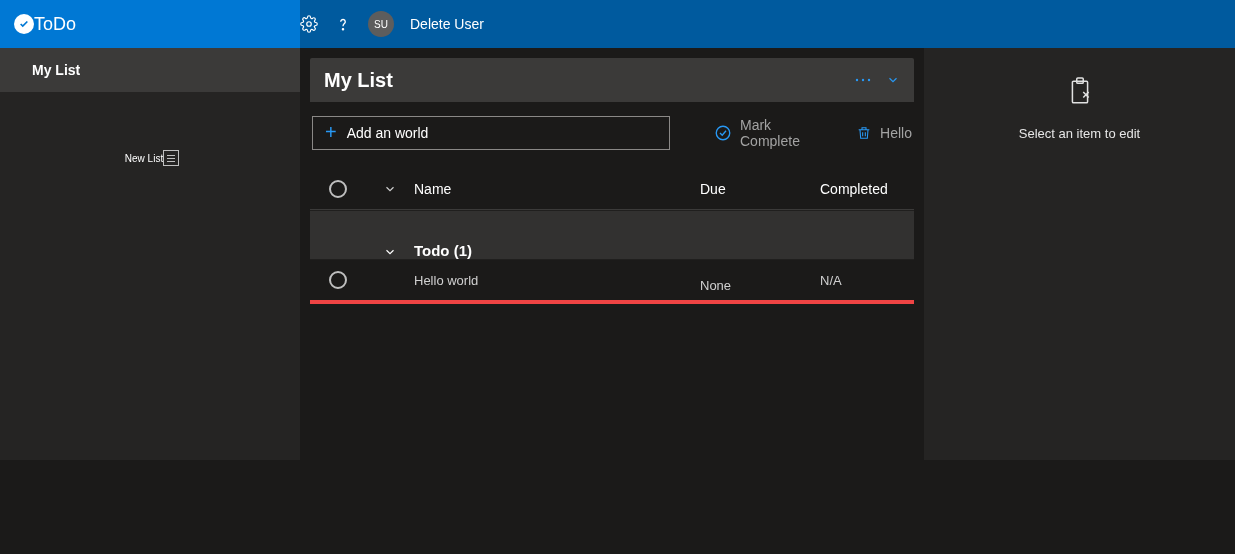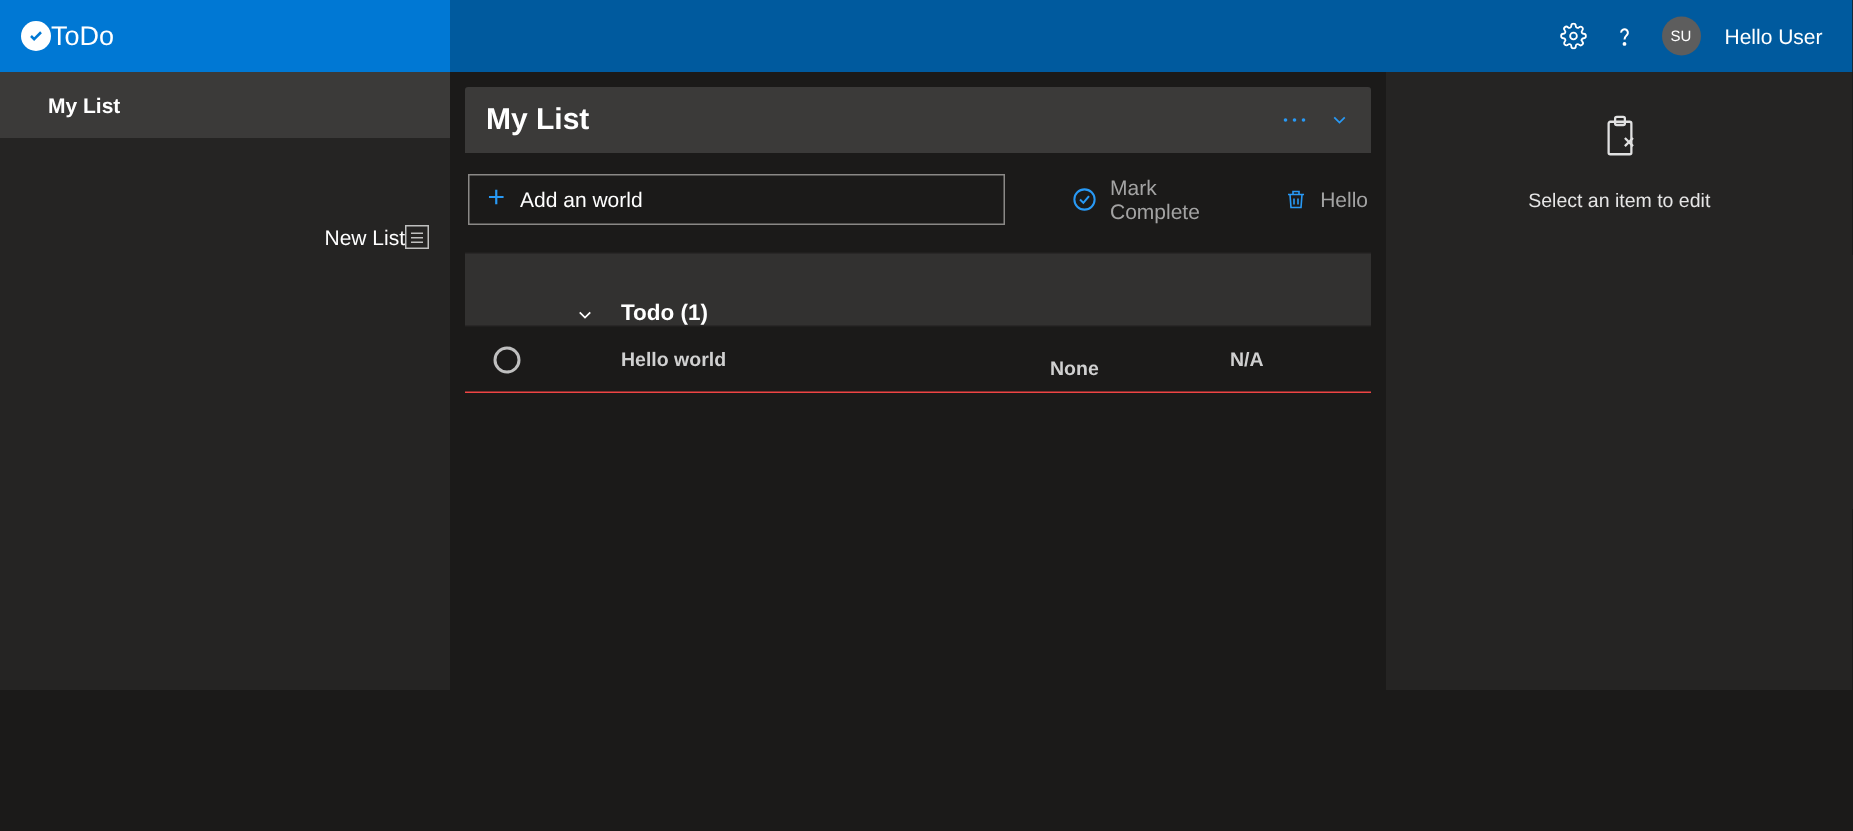--- a/index.html
+++ b/index.html
@@ -1,46 +1,46 @@
 <!DOCTYPE html>
 <html><head>
   <meta charset="utf-8">
   <style>
     * { margin:0; padding:0; box-sizing:border-box; font-family:"Segoe UI",Arial,sans-serif; }
     body { width:1235px; height:554px; background:#1b1a19; color:#fff; overflow:hidden; }
     .topbar { height:48px; background:#005a9e; display:flex; align-items:center; }
     .app-brand { width:300px; height:48px; background:#0078d4; display:flex; align-items:center; padding:0 14px; font-size:18px; font-weight:500; }
     .app-brand .circle { width:20px; height:20px; border-radius:50%; background:#fff; display:flex; align-items:center; justify-content:center; color:#0078d4; font-size:12px; font-weight:bold; }
-    .topbar-right { flex:1; display:flex; justify-content:flex-end; align-items:center; gap:16px; padding-right:20px; font-size:14px; }
+    .topbar-right { flex:1; display:flex; align-items:center; gap:16px; padding-right:36px; font-size:14px; }
     .icon-btn { cursor:pointer; display:flex; align-items:center; justify-content:center; }
     .avatar { width:26px; height:26px; border-radius:50%; background:#5d5d5d; font-size:10px; color:#fff; display:flex; align-items:center; justify-content:center; }
     .cbody { display:flex; height:412px; }
     .sidebar { width:300px; background:#252423; display:flex; flex-direction:column; }
     .side-sel { height:44px; background:#3b3a39; display:flex; align-items:center; padding:0 32px; font-size:14px; font-weight:600; }
     .side-gap { flex:0 0 44px; }
-    .newlist { height:44px; display:flex; align-items:center; justify-content:flex-end; padding:0 14px 0 18px; font-size:14px; cursor:pointer; }
+    .newlist { height:44px; display:flex; align-items:center; justify-content:center; padding:0 14px 0 18px; font-size:10px; cursor:pointer; }
     .newlist .box { width:16px; height:16px; border:1px solid #bfbfbf; position:relative; }
     .newlist .box:before,.newlist .box:after{content:"";position:absolute;background:#bfbfbf;}
     .newlist .box:before{left:3px;right:3px;top:4px;height:1px;box-shadow:0 3px 0 #bfbfbf,0 6px 0 #bfbfbf;}
     .main { flex:1; background:#1b1a19; display:flex; }
     .list-area { width:624px; display:flex; flex-direction:column; padding:10px; }
     .list-header { height:44px; background:#3b3a39; display:flex; align-items:center; padding:0 14px; font-size:20px; font-weight:600; border-radius:2px 2px 0 0; }
     .list-header .hactions { margin-left:auto; display:flex; gap:14px; color:#2899f5; align-items:center; }
     .action-row { display:flex; align-items:center; gap:22px; margin-top:14px; padding:0 2px; }
     .add-item { flex:0 0 358px; height:34px; border:1px solid #8a8886; background:transparent; display:flex; align-items:center; gap:10px; padding:0 12px; color:#fff; font-size:14px; cursor:pointer; }
     .add-item .plus { color:#2899f5; font-size:20px; font-weight:300; line-height:1; position:relative; top:-1px; }
     .act-link { display:flex; align-items:center; gap:8px; font-size:14px; color:#a3a3a3; cursor:pointer; }
     .act-link .ic { color:#2899f5; }
     .grid { margin-top:18px; }
     .ghead { height:42px; display:flex; align-items:center; font-size:14px; color:#fff; border-bottom:1px solid #3b3a39; }
     .ghead .c1{width:56px;display:flex;justify-content:center;} .ghead .c2{width:48px;display:flex;justify-content:center;}
     .ghead .c3{width:286px;} .ghead .c4{width:120px;} .ghead .c5{flex:1;}
     .grp { height:50px; background:#323130; display:flex; align-items:flex-end; border-bottom:1px solid #201f1e; border-top:1px solid #201f1e; }
     .grp .g1{width:56px;} .grp .g2{width:48px;display:flex;justify-content:center;} .grp .g3{font-weight:700;font-size:15px;}
-    .row { height:44px; display:flex; align-items:center; border-bottom:1px solid #ef4444; font-size:13px; color:#d0d0d0;font-weight:bold; }
+    .row { height:44px; display:flex; align-items:center; border-bottom:4px solid #ef4444; font-size:13px; color:#d0d0d0; }
     .row .r1{width:56px;display:flex;justify-content:center;} .row .r2{width:48px;}
     .row .r3{width:286px;} .row .r4{width:120px;margin-top:11px;} .row .r5{flex:1;}
     .ring{width:18px;height:18px;border:2px solid #bfbfbf;border-radius:50%;} 
     .details { flex:1; background:#252423; display:flex; flex-direction:column; align-items:center; padding-top:28px; }
     .details .clip { color:#e1e1e1; }
     .details .msg { font-size:13px; color:#e6e6e6; margin-top:18px; }
     svg{display:block;}
   </style>
 </head>
 <body>
@@ -61,21 +61,21 @@
           <path d="M19.4 15a1.7 1.7 0 0 0 .34 1.87l.06.06a2 2 0 1 1-2.83 2.83l-.06-.06a1.7 1.7 0 0 0-1.87-.34 1.7 1.7 0 0 0-1 1.56V21a2 2 0 0 1-4 0v-.09a1.7 1.7 0 0 0-1-1.56 1.7 1.7 0 0 0-1.87.34l-.06.06a2 2 0 1 1-2.83-2.83l.06-.06a1.7 1.7 0 0 0 .34-1.87 1.7 1.7 0 0 0-1.56-1H3a2 2 0 0 1 0-4h.09a1.7 1.7 0 0 0 1.56-1 1.7 1.7 0 0 0-.34-1.87l-.06-.06a2 2 0 1 1 2.83-2.83l.06.06a1.7 1.7 0 0 0 1.87.34 1.7 1.7 0 0 0 1-1.56V3a2 2 0 0 1 4 0v.09a1.7 1.7 0 0 0 1 1.56 1.7 1.7 0 0 0 1.87-.34l.06-.06a2 2 0 1 1 2.83 2.83l-.06.06a1.7 1.7 0 0 0-.34 1.87 1.7 1.7 0 0 0 1.56 1H21a2 2 0 0 1 0 4h-.09a1.7 1.7 0 0 0-1.56 1z"></path>
         </svg>
     </span>
     <span class="icon-btn">
       <svg width="18" height="18" viewBox="0 0 24 24" fill="none" stroke="#fff" stroke-width="1.8">
           <path d="M9 9a3 3 0 1 1 5.12 2.12C13 12.24 12 13 12 15"></path>
           <circle cx="12" cy="19" r="0.8" fill="#fff"></circle>
         </svg>
     </span>
     <span class="avatar">SU</span>
-    <span>Hello User</span>
+    <span>Delete User</span>
   </div>
 </div>
 
 <div class="cbody">
 
   <div class="sidebar">
     <div class="side-sel">
       <span>My List</span>
     </div>
     <div class="side-gap"></div>
@@ -124,20 +124,33 @@
           <span class="ic">
             <svg width="16" height="18" viewBox="0 0 24 24" fill="none" stroke="#2899f5" stroke-width="1.6">
                 <path d="M4 7h16M9 7V4h6v3M6 7l1 13h10l1-13M10 11v6M14 11v6"></path>
               </svg>
           </span>
           <span>Hello</span>
         </div>
       </div>
 
       <div class="grid">
+        <div class="ghead">
+          <div class="c1">
+              <span class="ring"></span>
+            </div>
+          <div class="c2 icon-btn">
+            <svg width="14" height="14" viewBox="0 0 24 24" fill="none" stroke="#d0d0d0" stroke-width="2">
+                <path d="M6 9l6 6 6-6"></path>
+              </svg>
+          </div>
+          <div class="c3">Name</div>
+          <div class="c4">Due</div>
+          <div class="c5">Completed</div>
+        </div>
         <div class="grp">
           <div class="g1"></div>
           <div class="g2">
             <svg width="14" height="14" viewBox="0 0 24 24" fill="none" stroke="#fff" stroke-width="2">
                 <path d="M6 9l6 6 6-6"></path>
               </svg>
           </div>
           <div class="g3">Todo (1)</div>
         </div>
         <div class="row">

